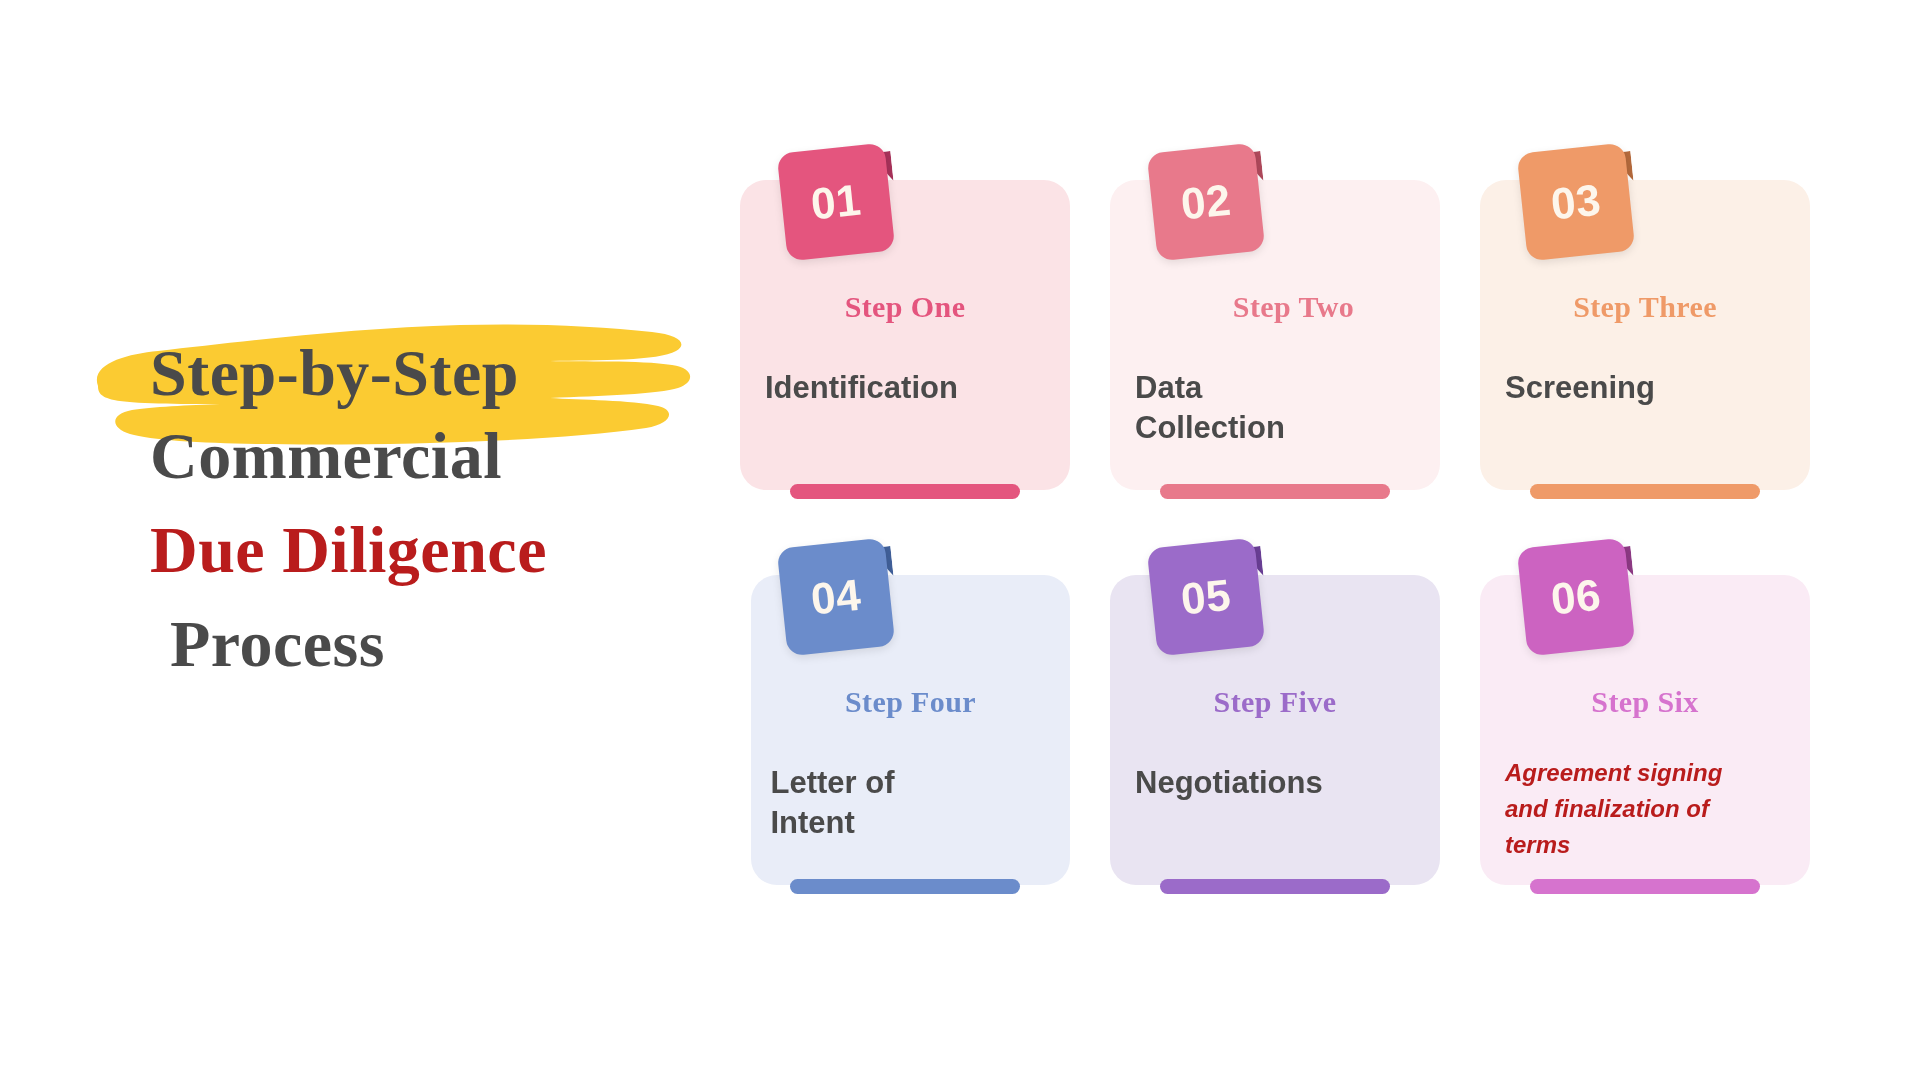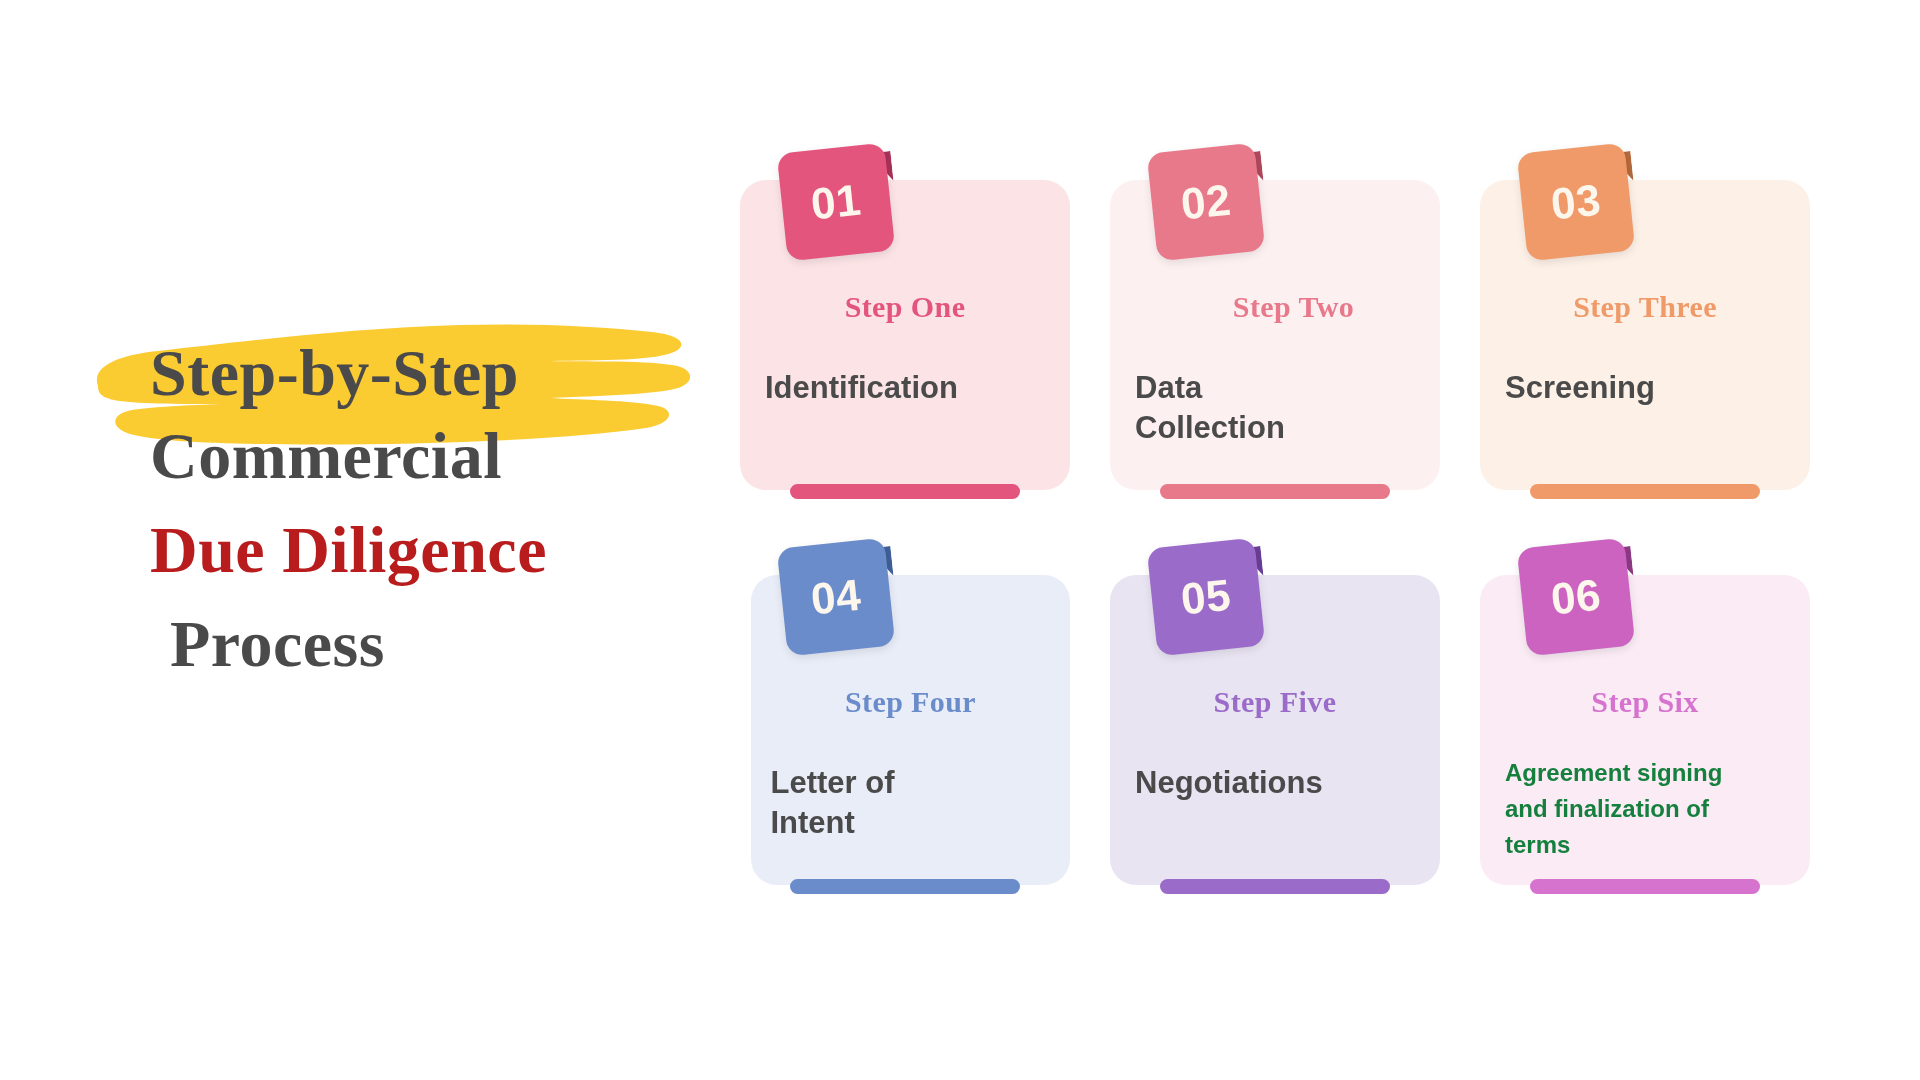--- a/index.html
+++ b/index.html
@@ -304,21 +304,21 @@
         <div class="num-badge">
           <div class="badge-fold" style="border-top-color: rgb(106, 63, 150);"></div>
           <div class="badge-square" style="background: rgb(155, 107, 201);">
             <div class="badge-num">05</div>
           </div>
         </div>
       </div>
       <div class="step-card" style="left: 740px; top: 395px;">
         <div class="card-inner" style="background: rgb(250, 235, 245);">
           <div class="step-label" style="color: rgb(214, 115, 206);">Step Six</div>
-          <div class="step-title small" style="color: #15803d;">
+          <div class="step-title small" style="color: #b91c1c; font-style: italic;">
             <div>Agreement signing</div>
             <div>and finalization of</div>
             <div>terms</div>
           </div>
         </div>
         <div class="accent-bar" style="background: rgb(214, 115, 206);"></div>
         <div class="num-badge">
           <div class="badge-fold" style="border-top-color: rgb(142, 58, 133);"></div>
           <div class="badge-square" style="background: rgb(204, 99, 193);">
             <div class="badge-num">06</div>

